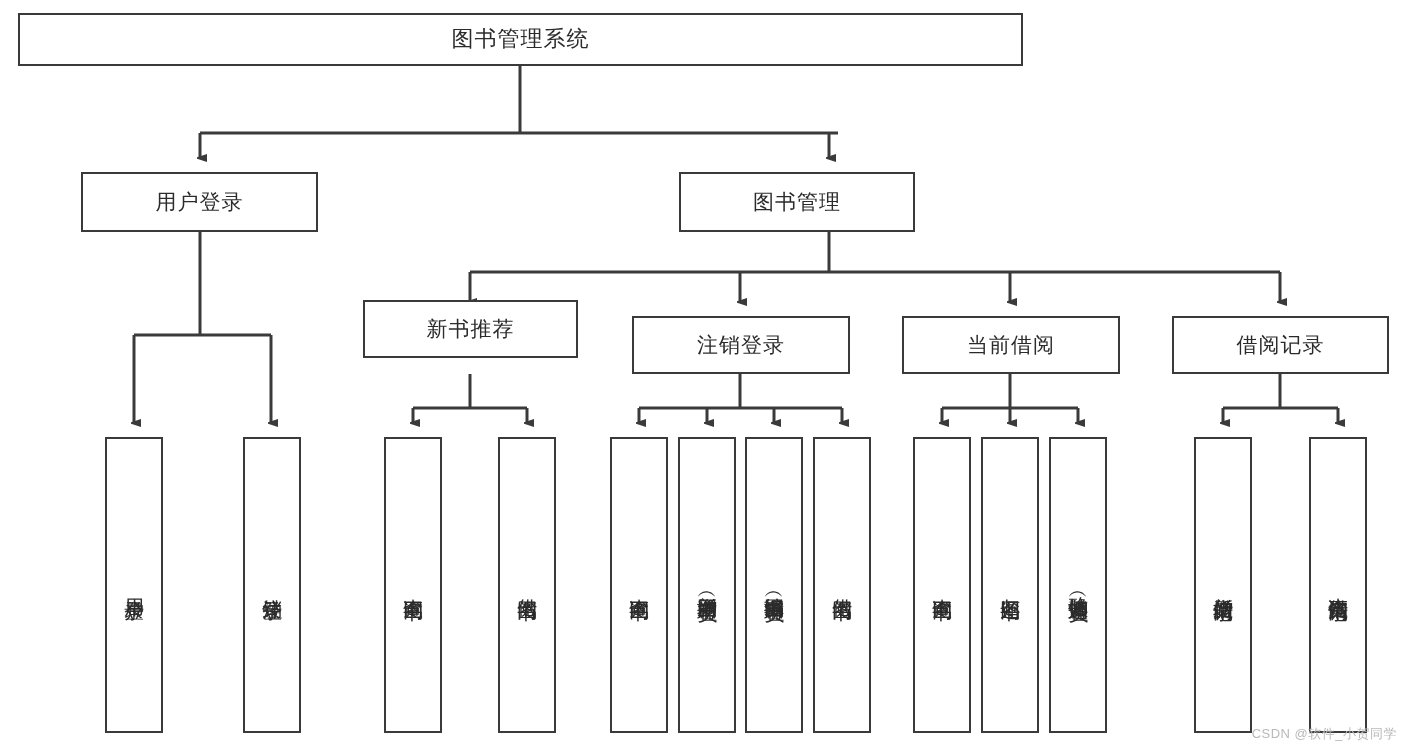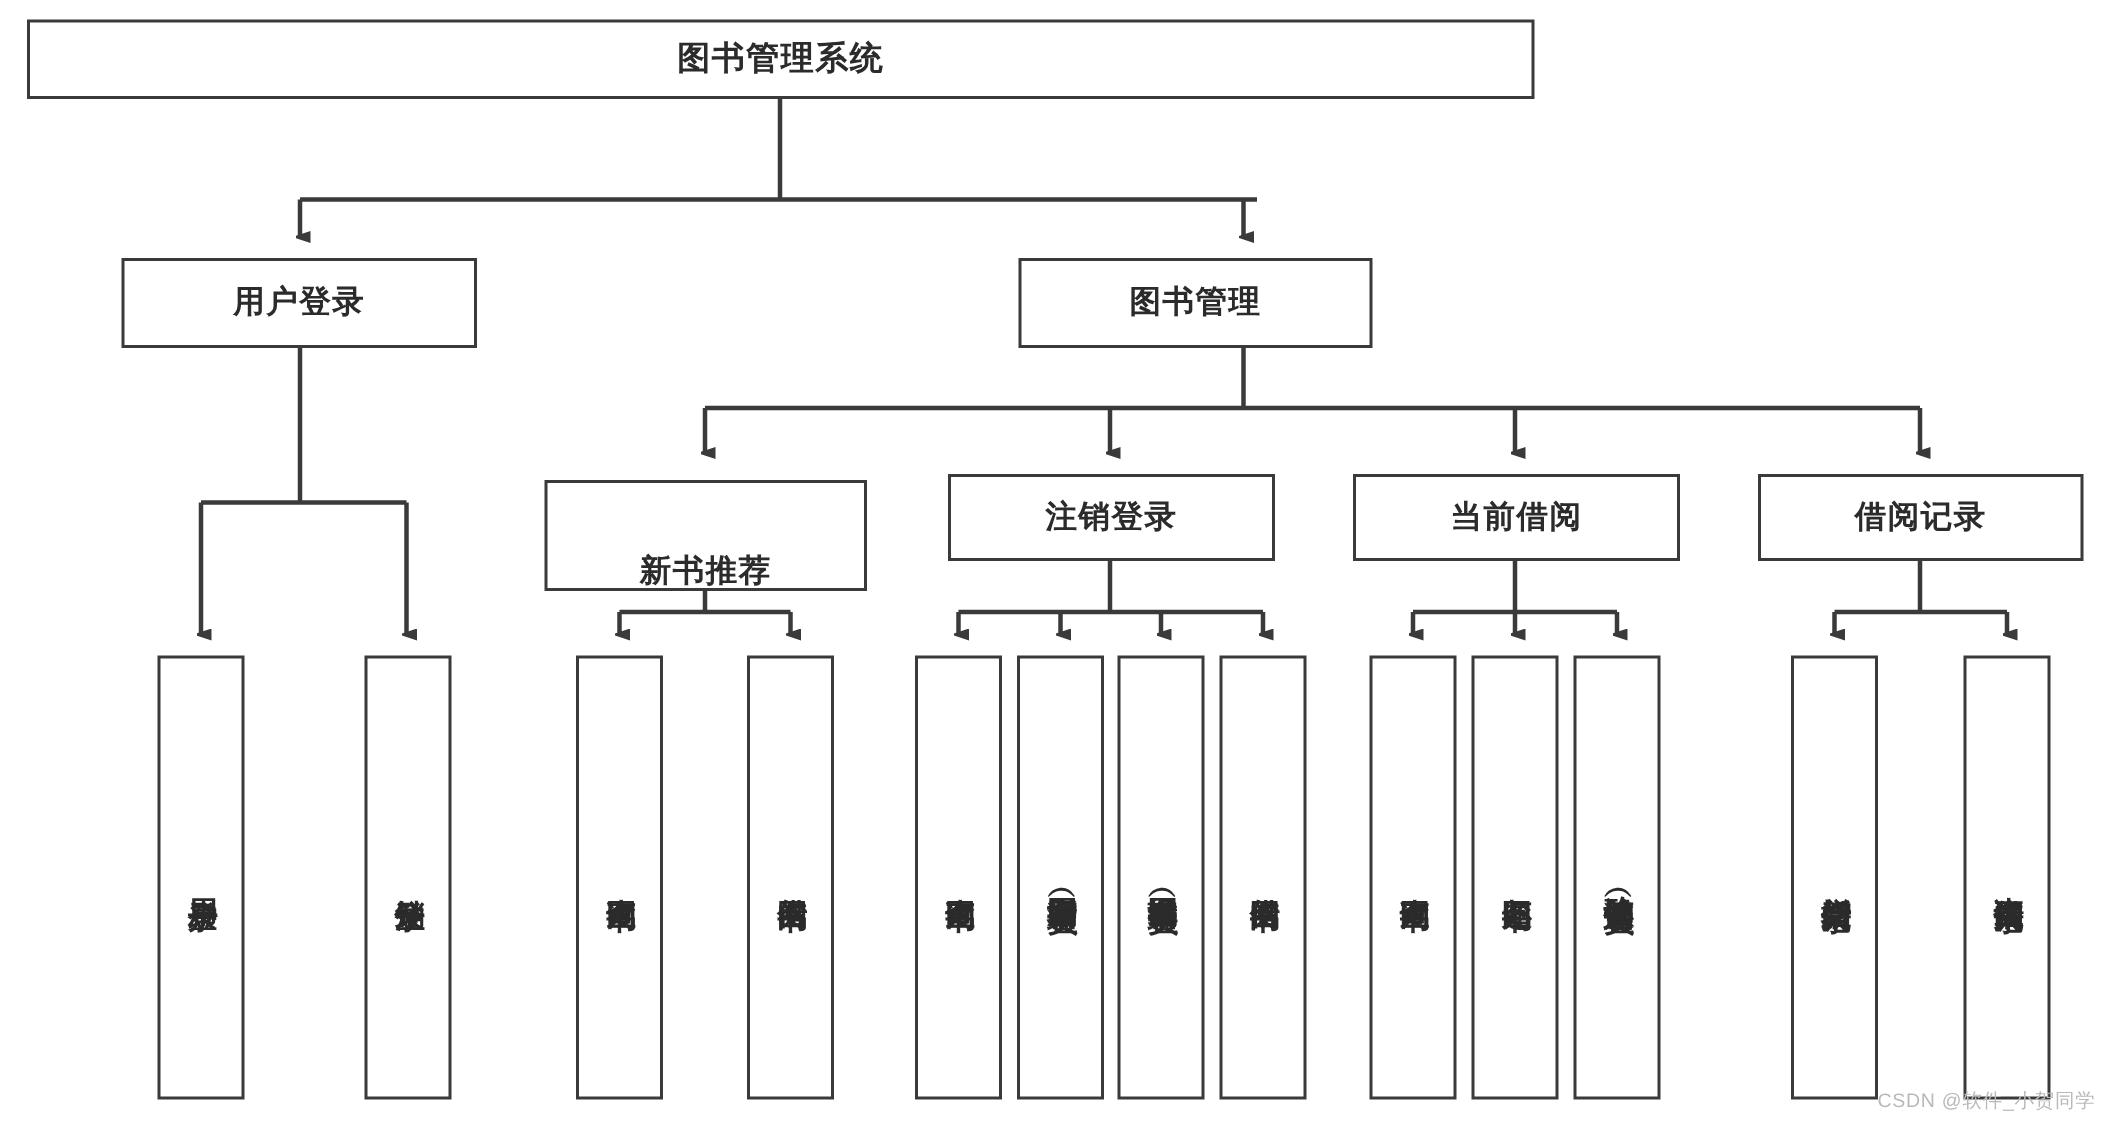--- a/index.html
+++ b/index.html
@@ -27,21 +27,20 @@
   .node {
     position: absolute;
     box-sizing: border-box;
     border: 2px solid #3a3a3a;
     background: #ffffff;
     display: flex;
     align-items: center;
     justify-content: center;
     color: #2b2b2b;
     text-align: center;
-    font-weight: bold;
   }
   .node.h {
     font-size: 21px;
     line-height: 1.1;
     letter-spacing: 1px;
     white-space: nowrap;
   }
   .node.root {
     font-size: 22px;
   }
@@ -129,21 +128,21 @@
     <span>图书管理系统</span>
   </div>
 
   <div class="node h" style="left:81px; top:172px; width:237px; height:60px;">
     <span>用户登录</span>
   </div>
   <div class="node h" style="left:679px; top:172px; width:236px; height:60px;">
     <span>图书管理</span>
   </div>
 
-  <div class="node h" style="left:363px; top:320px; width:215px; height:74px;align-items:flex-end;">
+  <div class="node h" style="left:363px; top:300px; width:215px; height:58px;">
     <span>新书推荐</span>
   </div>
   <div class="node h" style="left:632px; top:316px; width:218px; height:58px;">
     <span>注销登录</span>
   </div>
   <div class="node h" style="left:902px; top:316px; width:218px; height:58px;">
     <span>当前借阅</span>
   </div>
   <div class="node h" style="left:1172px; top:316px; width:217px; height:58px;">
     <span>借阅记录</span>

